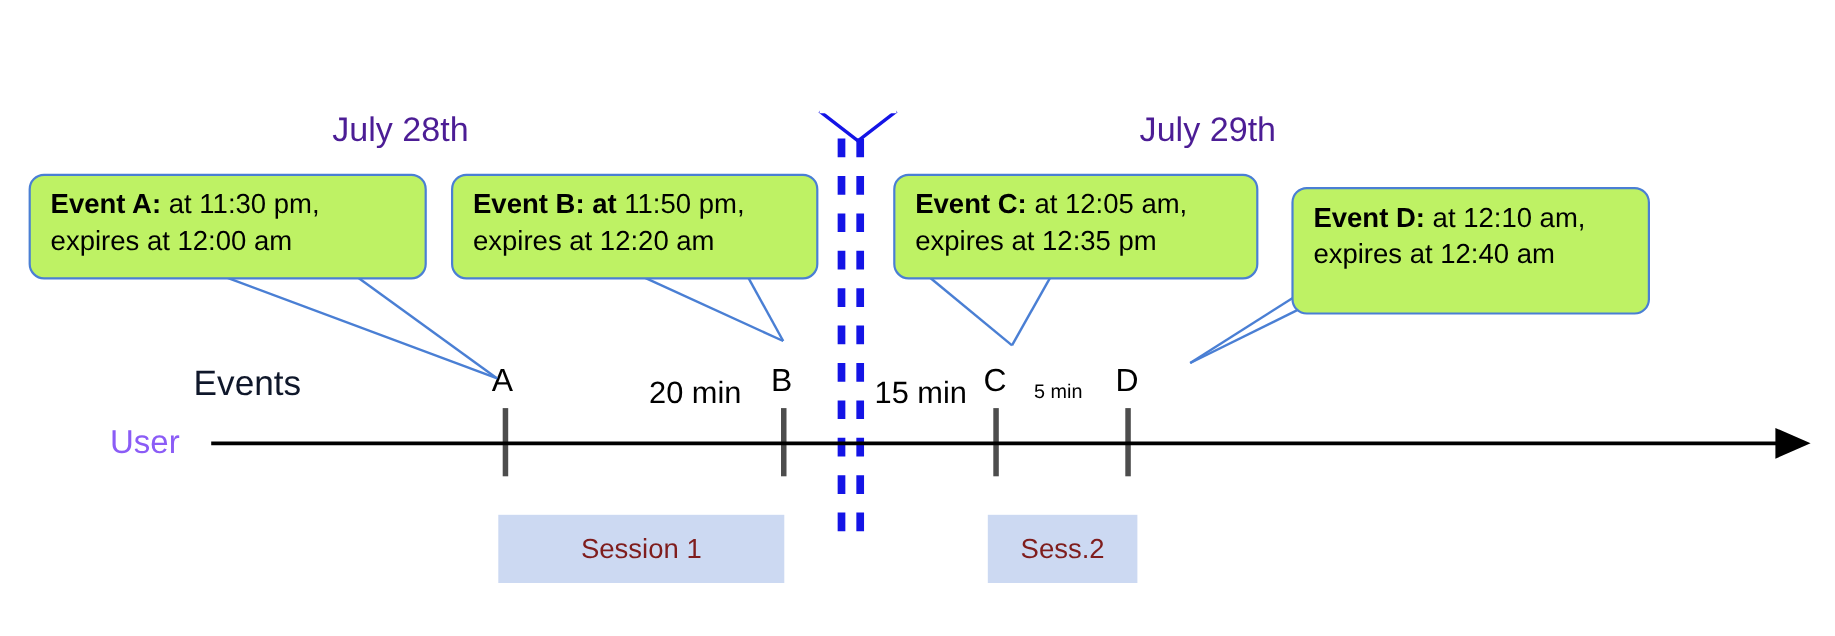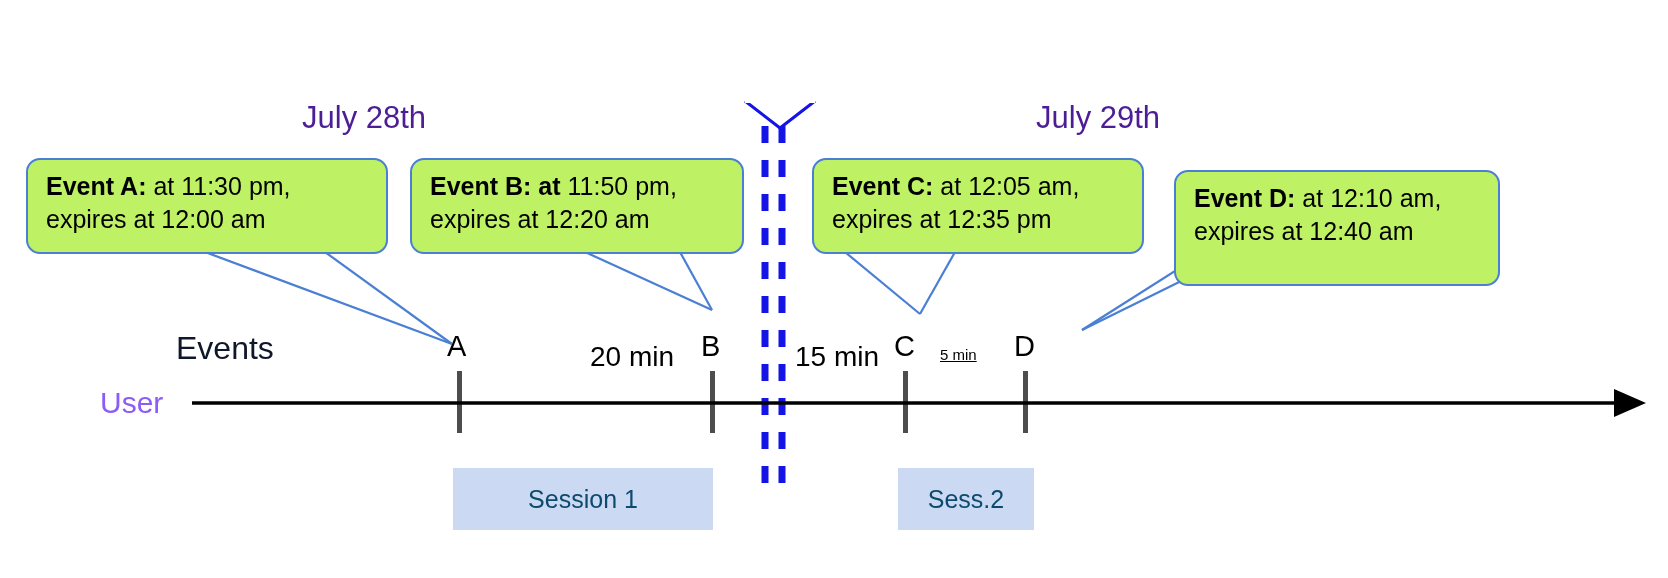--- a/index.html
+++ b/index.html
@@ -73,37 +73,37 @@
     font-size: 29px;
     color: #000000;
     white-space: nowrap;
   }
   .gap-label {
     position: absolute;
     font-size: 28px;
     color: #000000;
     white-space: nowrap;
   }
-  .gap-label.small { font-size: 15px; text-decoration: underline; }
+  .gap-label.small { font-size: 18px; }
 
   
   .tick {
     position: absolute;
     width: 5px;
     background: #4d4d4d;
     z-index: 3;
   }
   .session-box {
     position: absolute;
     background: #ccd9f2;
     display: flex;
     align-items: center;
     justify-content: center;
     font-size: 25px;
-    color: #0c4a6e;
+    color: #7f1d1d;
     z-index: 2;
   }
 
   svg.overlay {
     position: absolute;
     left: 0; top: 0;
     width: 1668px;
     height: 578px;
     pointer-events: none;
     z-index: 4;

